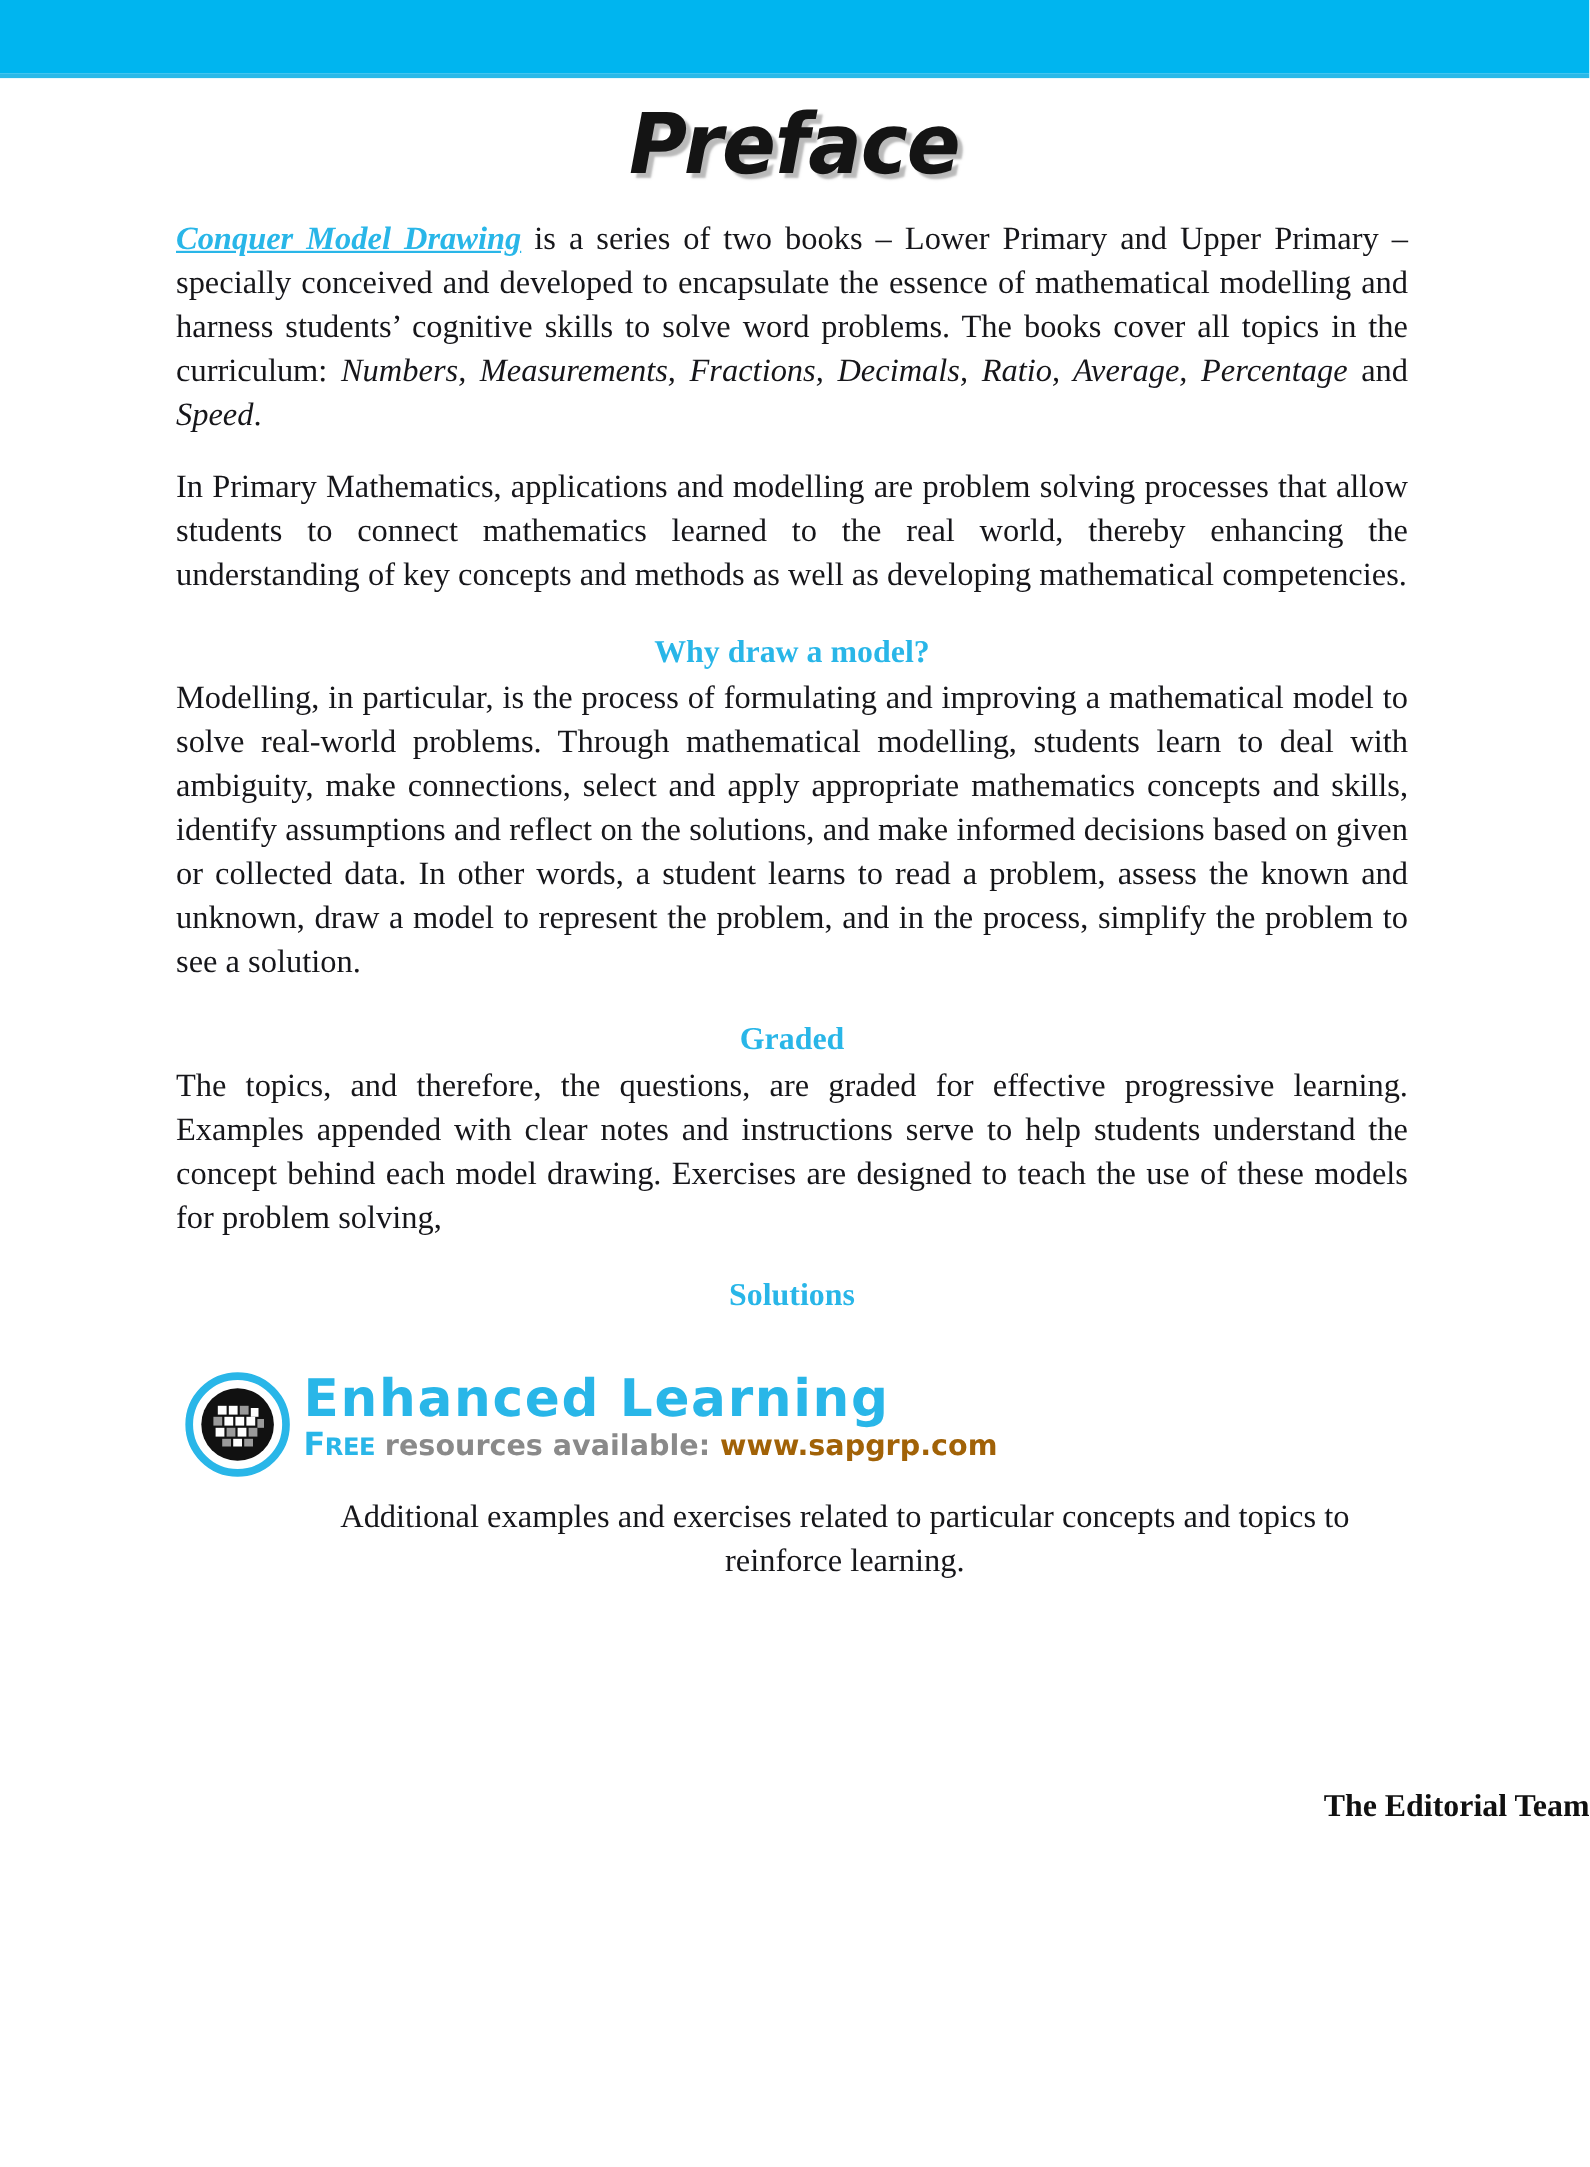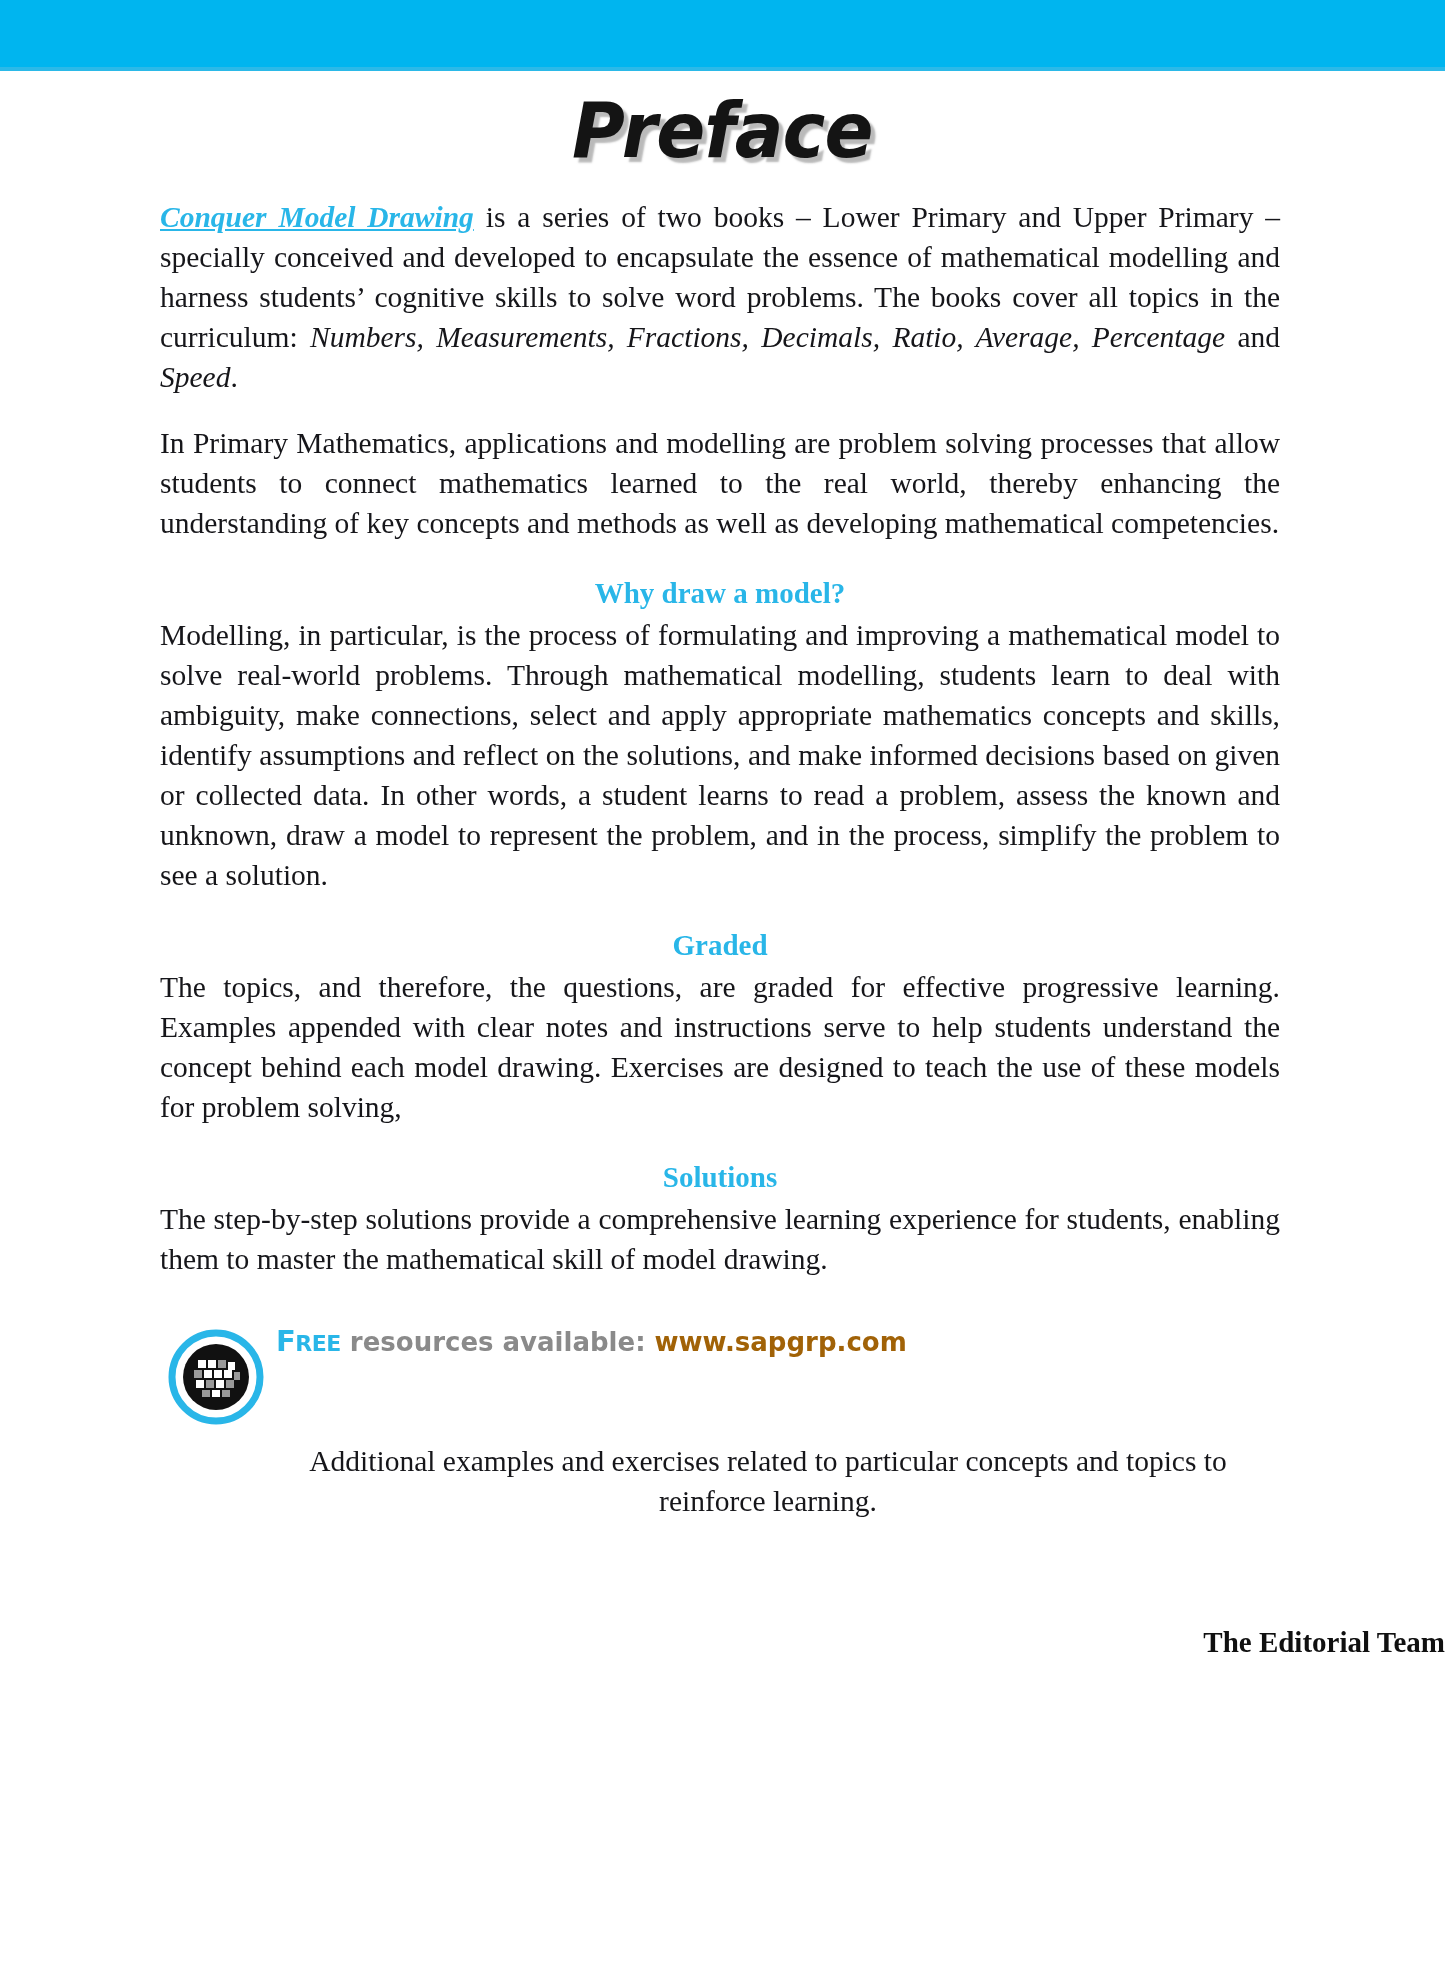--- a/index.html
+++ b/index.html
@@ -176,21 +176,20 @@
 
     <p class="para">In Primary Mathematics, applications and modelling are problem solving processes that allow students to connect mathematics learned to the real world, thereby enhancing the understanding of key concepts and methods as well as developing mathematical competencies.</p>
 
     <h2 class="section-head">Why draw a model?</h2>
     <p class="para">Modelling, in particular, is the process of formulating and improving a mathematical model to solve real-world problems. Through mathematical modelling, students learn to deal with ambiguity, make connections, select and apply appropriate mathematics concepts and skills, identify assumptions and reflect on the solutions, and make informed decisions based on given or collected data. In other words, a student learns to read a problem, assess the known and unknown, draw a model to represent the problem, and in the process, simplify the problem to see a solution.</p>
 
     <h2 class="section-head">Graded</h2>
     <p class="para">The topics, and therefore, the questions, are graded for effective progressive learning. Examples appended with clear notes and instructions serve to help students understand the concept behind each model drawing. Exercises are designed to teach the use of these models for problem solving,</p>
 
     <h2 class="section-head">Solutions</h2>
-    <p class="para tight">The step-by-step solutions provide a comprehensive learning experience for students, enabling them to master the mathematical skill of model drawing.</p>
 
     <div id="el-block">
 
       <span id="el-logo">
         <svg width="96" height="96" viewBox="0 0 96 96" aria-hidden="true">
           <circle cx="48" cy="48" r="44" fill="none" stroke="#29b6e8" stroke-width="7"></circle>
           <circle cx="48" cy="48" r="33" fill="#111111"></circle>
           <g fill="#ffffff">
             <rect x="30" y="31" width="8" height="8"></rect>
             <rect x="40" y="31" width="8" height="8"></rect>
@@ -206,20 +205,21 @@
             <rect x="48" y="51" width="8" height="8"></rect>
             <rect x="58" y="51" width="8" height="8" fill="#9a9a9a"></rect>
             <rect x="34" y="61" width="8" height="7" fill="#9a9a9a"></rect>
             <rect x="44" y="61" width="8" height="7"></rect>
             <rect x="54" y="61" width="8" height="7" fill="#9a9a9a"></rect>
           </g>
         </svg>
       </span>
 
       <div id="el-text">
+        <div id="el-title">Enhanced Learning</div>
         <div id="el-sub"><span class="free"><span>F</span><span class="small">REE</span></span><span class="mid"> resources available: </span><span class="url">www.sapgrp.com</span></div>
       </div>
     </div>
 
     <p id="el-note">Additional examples and exercises related to particular concepts and topics to reinforce learning.</p>
 
   </div>
 
   <div id="signature">The Editorial Team</div>
 

